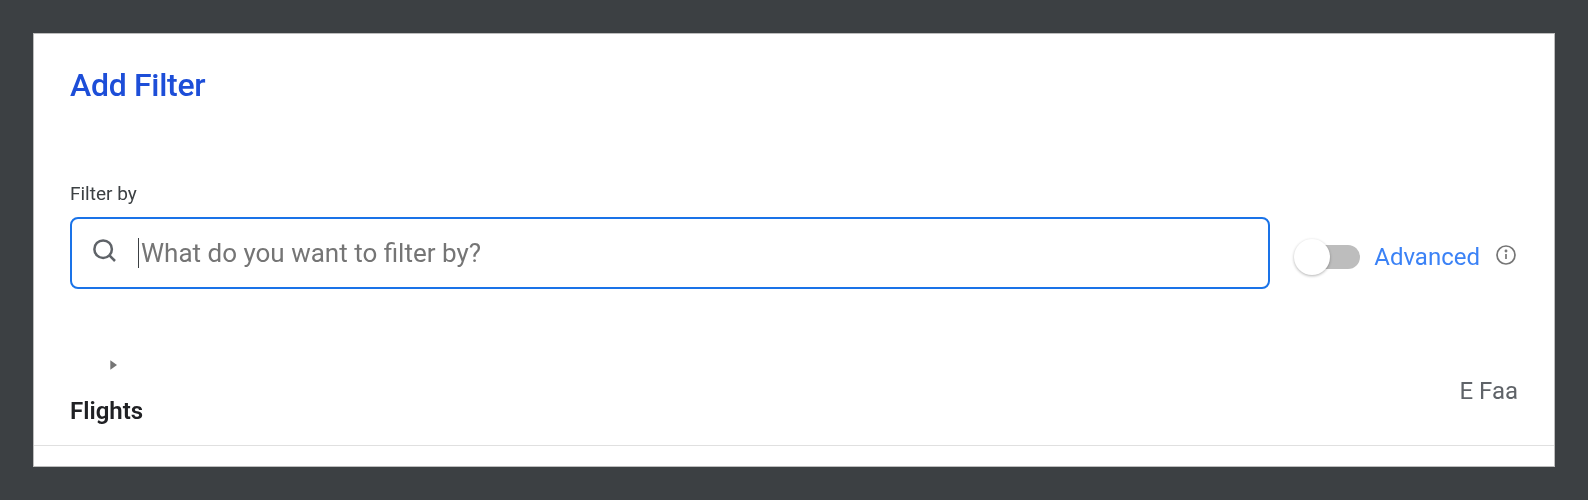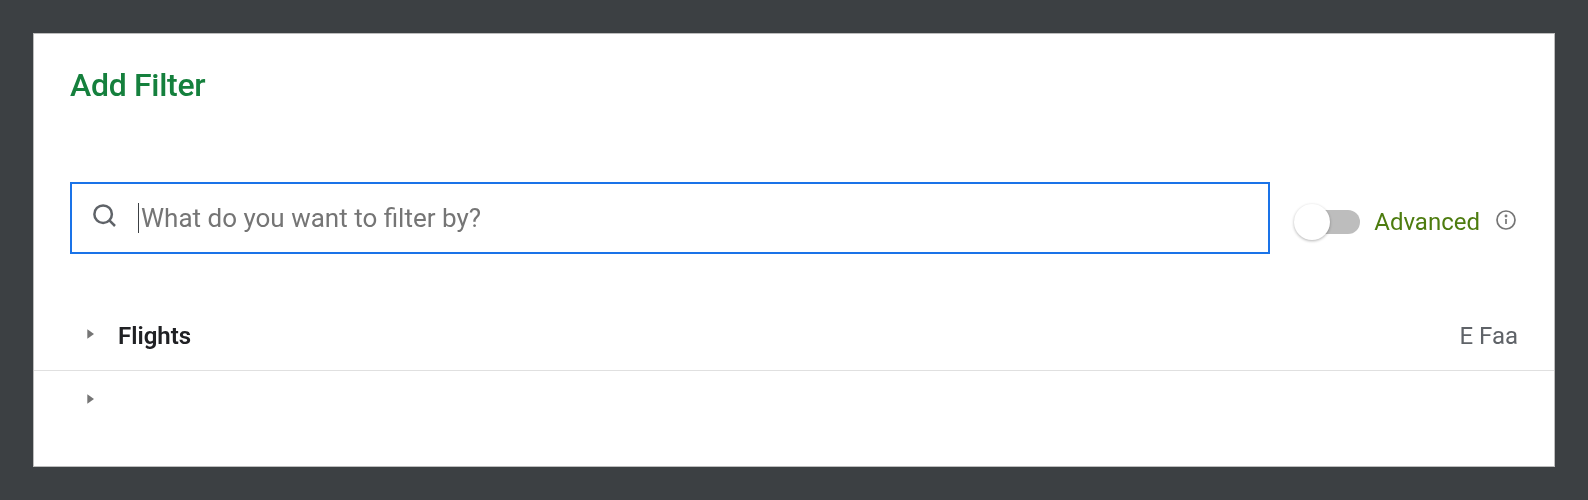--- a/index.html
+++ b/index.html
@@ -21,21 +21,21 @@
       height: 100%;
       padding: 32px 0 0 0;
       overflow: hidden;
     }
     .panel-inner {
       padding: 0 36px;
     }
     .title {
       font-size: 32px;
       font-weight: 500;
-      color: #15803d;
+      color: #1d4ed8;
       margin-bottom: 78px;
       letter-spacing: -0.3px;
     }
     .filter-section {
       display: flex;
       align-items: flex-end;
       gap: 28px;
     }
     .filter-col {
       flex: 1;
@@ -45,21 +45,21 @@
       color: #3c4043;
       margin-bottom: 12px;
       display: block;
       font-weight: 400;
     }
     .search-wrap {
       position: relative;
       display: flex;
       align-items: center;
       border: 2px solid #1a73e8;
-      border-radius: 0;
+      border-radius: 8px;
       height: 72px;
       padding: 0 18px;
     }
     .search-icon {
       color: #5f6368;
       margin-right: 18px;
       flex-shrink: 0;
     }
     .search-input {
       flex: 1;
@@ -92,21 +92,21 @@
       left: -4px;
       top: -6px;
       width: 36px;
       height: 36px;
       background: #ffffff;
       border-radius: 50%;
       box-shadow: 0 1px 3px rgba(0,0,0,0.3);
     }
     .adv-label {
       font-size: 24px;
-      color: #4d7c0f;
+      color: #3b82f6;
     }
     .info-icon {
       color: #757575;
     }
     .list {
       margin-top: 48px;
     }
     .list-row {
       display: flex;
       align-items: center;
@@ -115,20 +115,21 @@
       border-bottom: 1px solid #e0e0e0;
       cursor: pointer;
     }
     .list-row:last-child {
       border-bottom: none;
     }
     .row-left {
       display: flex;
       align-items: center;
       gap: 20px;
+      flex-direction: column;
     }
     .chevron {
       color: #757575;
       flex-shrink: 0;
       margin-left: 12px;
     }
     .row-name {
       font-size: 24px;
       font-weight: 600;
       color: #202124;
@@ -148,20 +149,21 @@
   </style>
 </head>
 <body>
 
 <div class="panel">
   <div class="panel-inner">
     <h1 class="title">Add Filter</h1>
 
     <div class="filter-section">
       <div class="filter-col">
+        <label class="filter-label">Filter by</label>
         <div class="search-wrap">
           <span class="search-icon">
             <svg width="30" height="30" viewBox="0 0 24 24" fill="none" stroke="currentColor" stroke-width="2">
               <circle cx="10.5" cy="10.5" r="7"></circle>
               <line x1="20" y1="20" x2="15.5" y2="15.5"></line>
             </svg>
           </span>
           <span class="cursor-bar"></span>
           <input type="text" class="search-input" placeholder="What do you want to filter by?" style="">
         </div>

